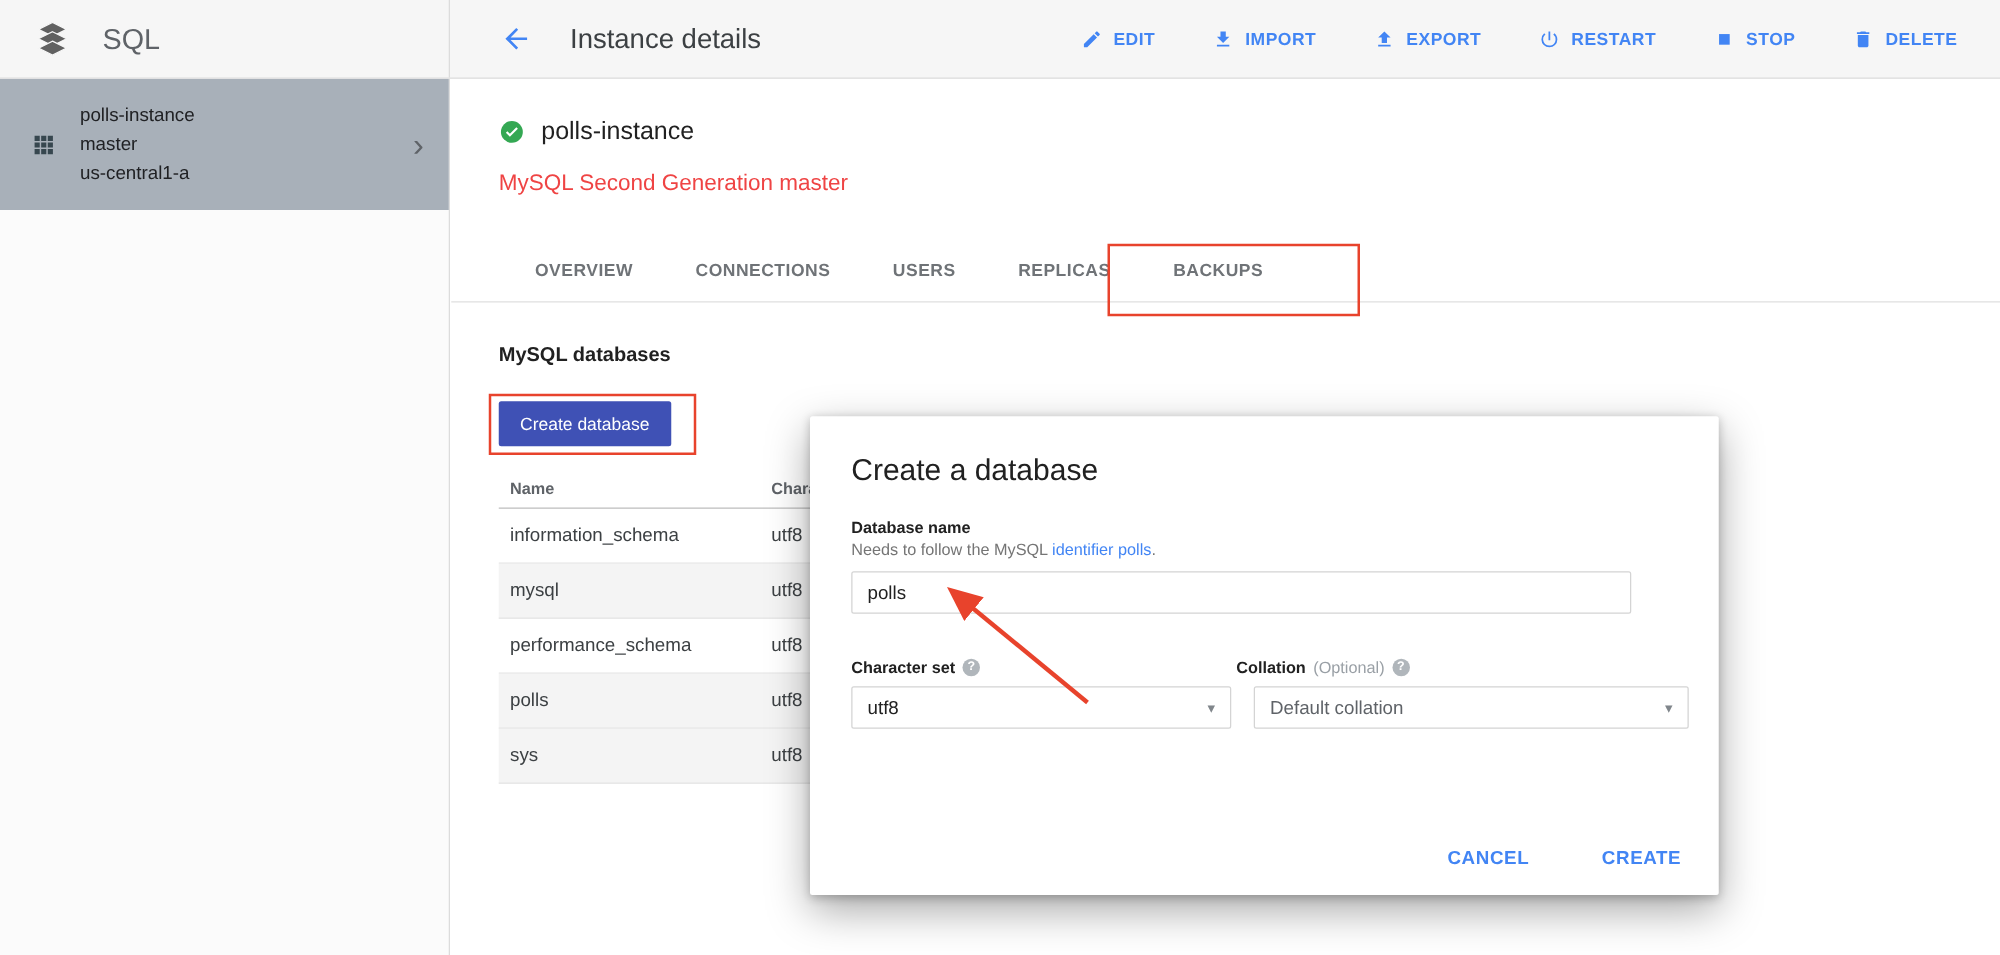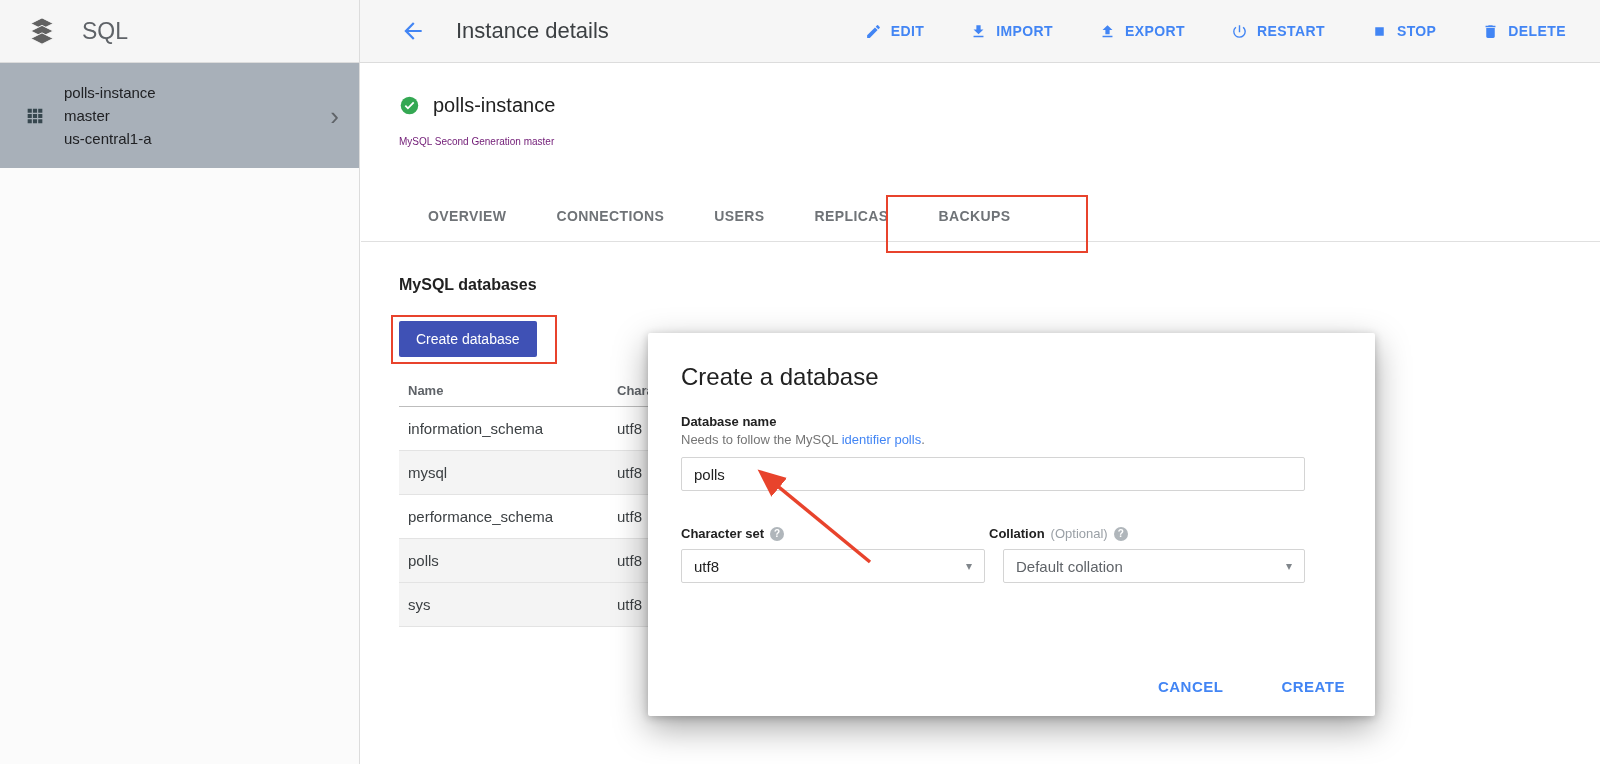--- a/index.html
+++ b/index.html
@@ -32,21 +32,21 @@
     align-items:center; padding:0 20px 0 24px; cursor:pointer; }
   .grid-icon svg { width:22px; height:22px; display:block; }
   .instance-meta { margin-left:18px; font-size:15px; color:#202124; line-height:1.55; }
   .chevron { margin-left:auto; color:#5f6368; font-size:26px; line-height:1; }
 
   
   .main { position:absolute; left:361px; top:63px; right:0; bottom:0; background:#fff; }
   .instance-header { position:absolute; top:31px; left:38px; display:flex; align-items:center; gap:13px; }
   .check-icon svg { width:21px; height:21px; display:block; }
   .instance-name { font-size:20px; color:#212121; }
-  .instance-sub { position:absolute; top:73px; left:38px; font-size:10px; color:#701a75; }
+  .instance-sub { position:absolute; top:73px; left:38px; font-size:18px; color:#ef4444; }
 
   .tabs { position:absolute; top:127px; left:0; right:0; display:flex;
     padding-left:42px; border-bottom:1px solid #e0e0e0; }
   .tab { padding:18px 25px 17px; font-size:14px; font-weight:700; color:#6f7377;
     letter-spacing:.4px; cursor:pointer; position:relative; white-space:nowrap; }
   .tab.active { color:#4285f4; }
   .tab.active::after { content:""; position:absolute; left:6px; right:6px;
     bottom:-1px; height:3px; background:#4285f4; }
 
   .section-title { position:absolute; top:213px; left:38px; font-size:16px;
@@ -79,21 +79,21 @@
     display:flex; align-items:center; gap:6px; }
   .sel-label .optional { font-weight:400; color:#9aa0a6; }
   .help-icon { display:inline-block; width:14px; height:14px; border-radius:50%;
     background:#b0b6bb; color:#fff; font-size:10px; line-height:14px; text-align:center;
     font-weight:700; cursor:pointer; }
   .select { position:absolute; top:216px; height:34px; border:1px solid #d4d4d4;
     border-radius:2px; display:flex; align-items:center; justify-content:space-between;
     padding:0 12px; font-size:15px; cursor:pointer; background:#fff; }
   .caret { color:#80868b; font-size:12px; }
   #charset-select { left:33px; width:304px; color:#212121; }
-  #collation-select { left:355px; width:302px; color:#5f6368; }
+  #collation-select { left:355px; width:348px; color:#5f6368; }
   .modal-actions { position:absolute; right:30px; bottom:21px; display:flex; gap:58px; }
   .text-btn { background:none; border:none; color:#4285f4; font-size:15px; font-weight:700;
     letter-spacing:.5px; cursor:pointer; font-family:inherit; }
 
   
   .ann-box { position:absolute; border:2px solid #e8432c; z-index:6; pointer-events:none; }
   #ann-tab { left:886px; top:195px; width:202px; height:58px; }
   #ann-btn { left:391px; top:315px; width:166px; height:49px; }
   #ann-arrow { position:absolute; left:735px; top:452px; width:150px; height:120px;
     z-index:30; pointer-events:none; }

